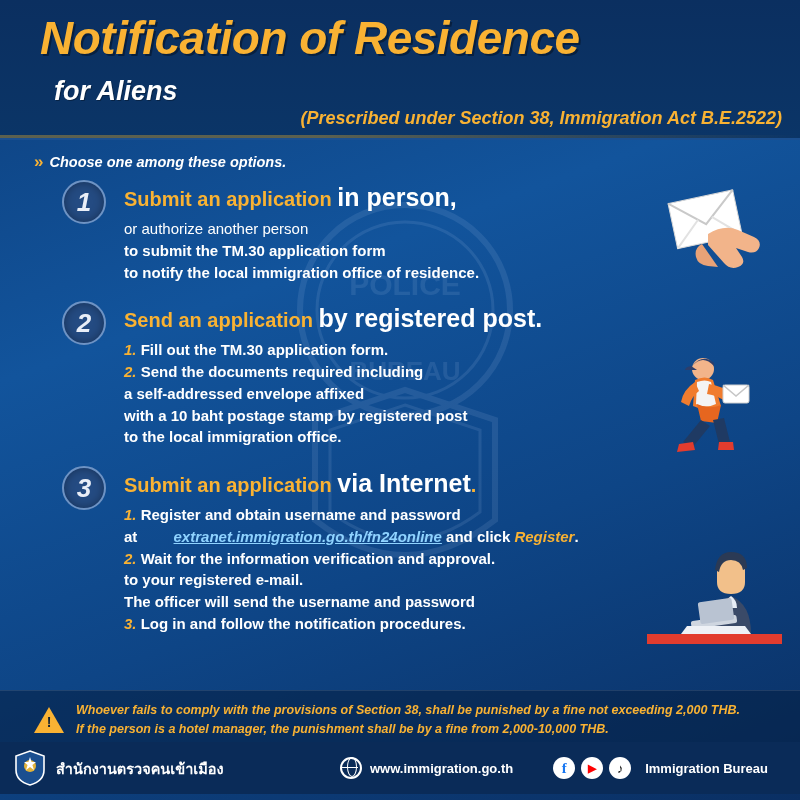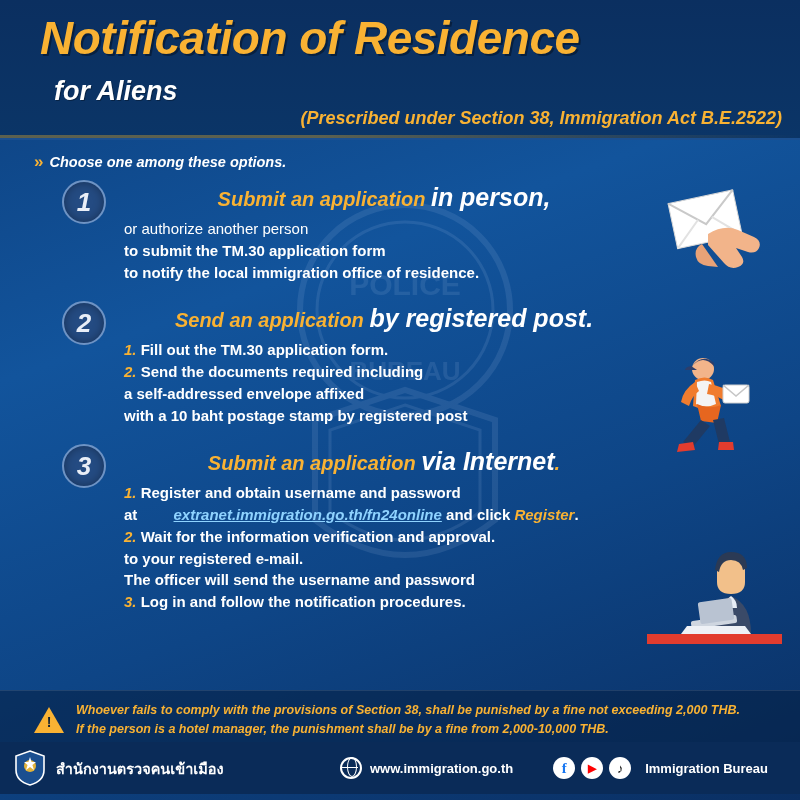--- a/index.html
+++ b/index.html
@@ -105,26 +105,24 @@
     font-size: 26px;
     font-weight: bold;
     font-style: italic;
     display: flex; align-items: center; justify-content: center;
     margin-right: 18px;
     box-shadow: inset 0 0 10px rgba(0,0,0,.35);
   }
   .body { flex: 1 1 auto; padding-top: 2px; max-width: 520px; }
   .opt-head {
     font-size: 20px;
-    font-style: italic;
     font-weight: bold;
     color: #f9b233;
     line-height: 1.2;
     margin-bottom: 6px;
-    text-align: center;
   }
   .opt-head .big {
     font-size: 25px;
     color: #ffffff;
   }
   .line {
     font-size: 15px;
     color: #ffffff;
     font-weight: bold;
     line-height: 1.45;
@@ -291,20 +289,21 @@
         <div class="line">
           <span class="num">1.</span>
           <span>Fill out the TM.30 application form.</span>
         </div>
         <div class="line">
           <span class="num">2.</span>
           <span>Send the documents required including</span>
         </div>
         <div class="line"> a self-addressed envelope affixed</div>
         <div class="line">with a 10 baht postage stamp by registered post</div>
+        <div class="line">to the local immigration office.</div>
       </div>
     </div>
 
     <div class="option">
       <div class="badge">3</div>
       <div class="body">
         <div class="opt-head">
           <span>Submit an application</span>
           <span class="big">via Internet</span><span>.</span>
         </div>

